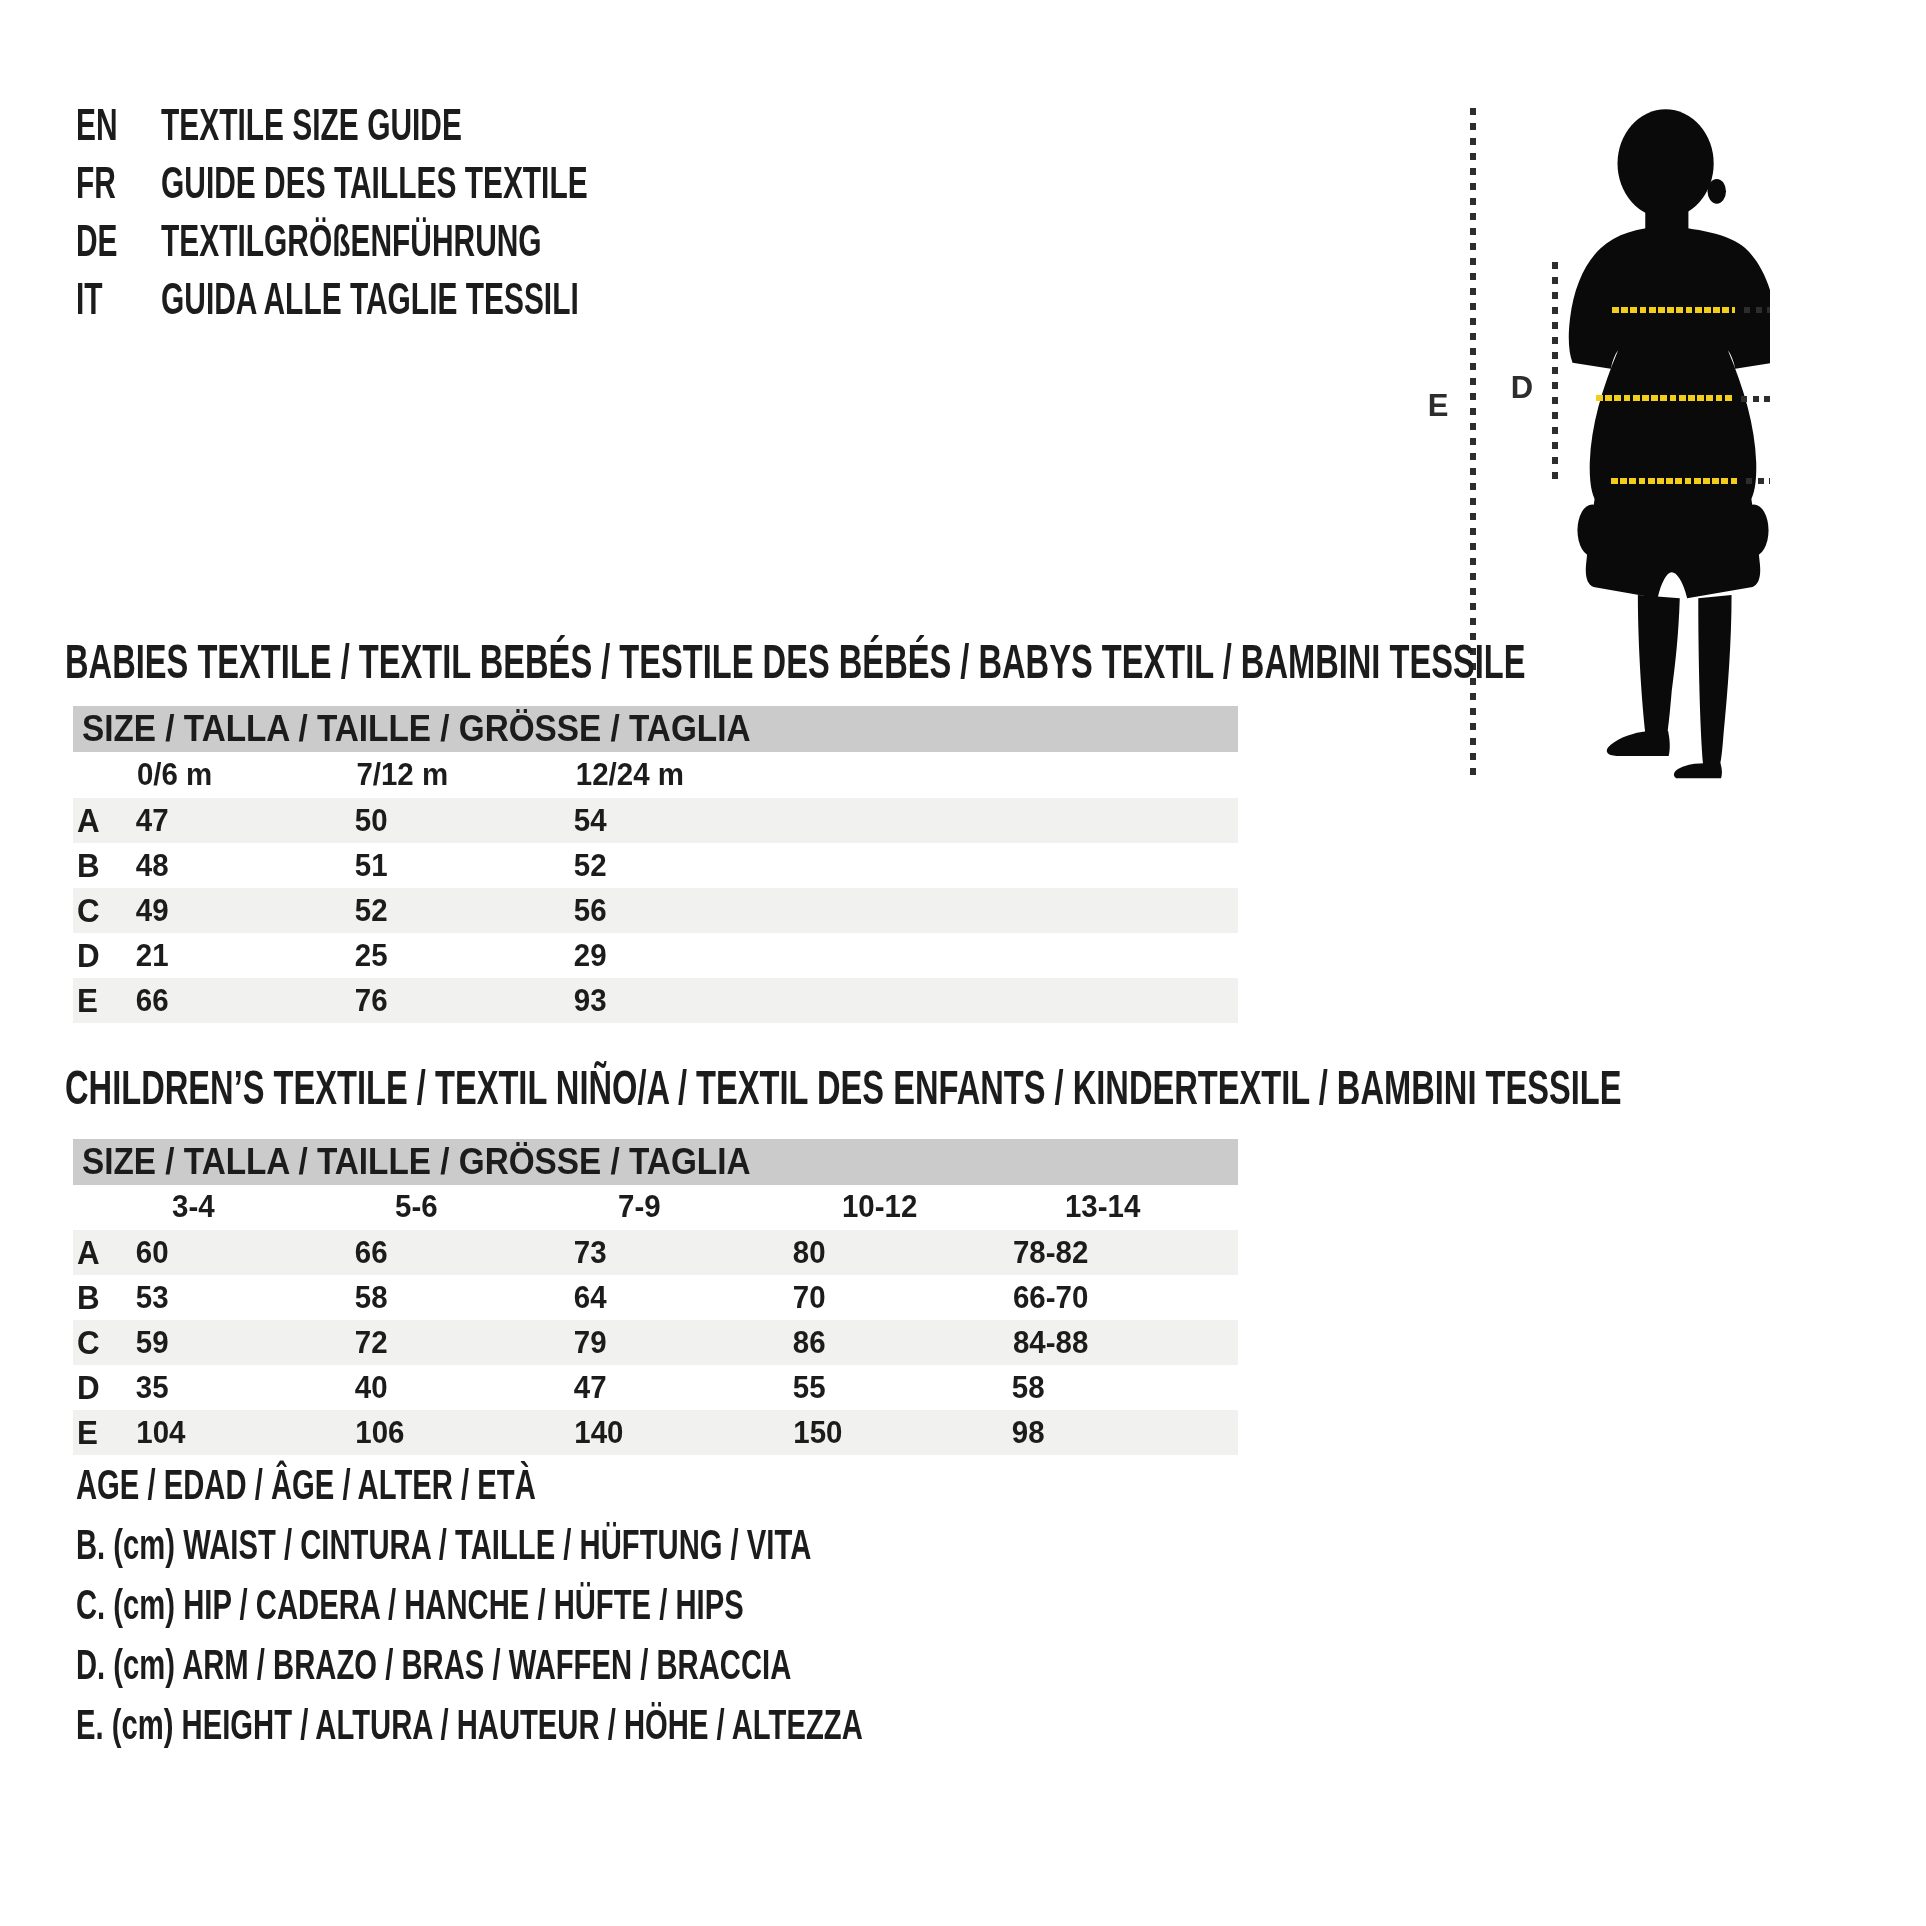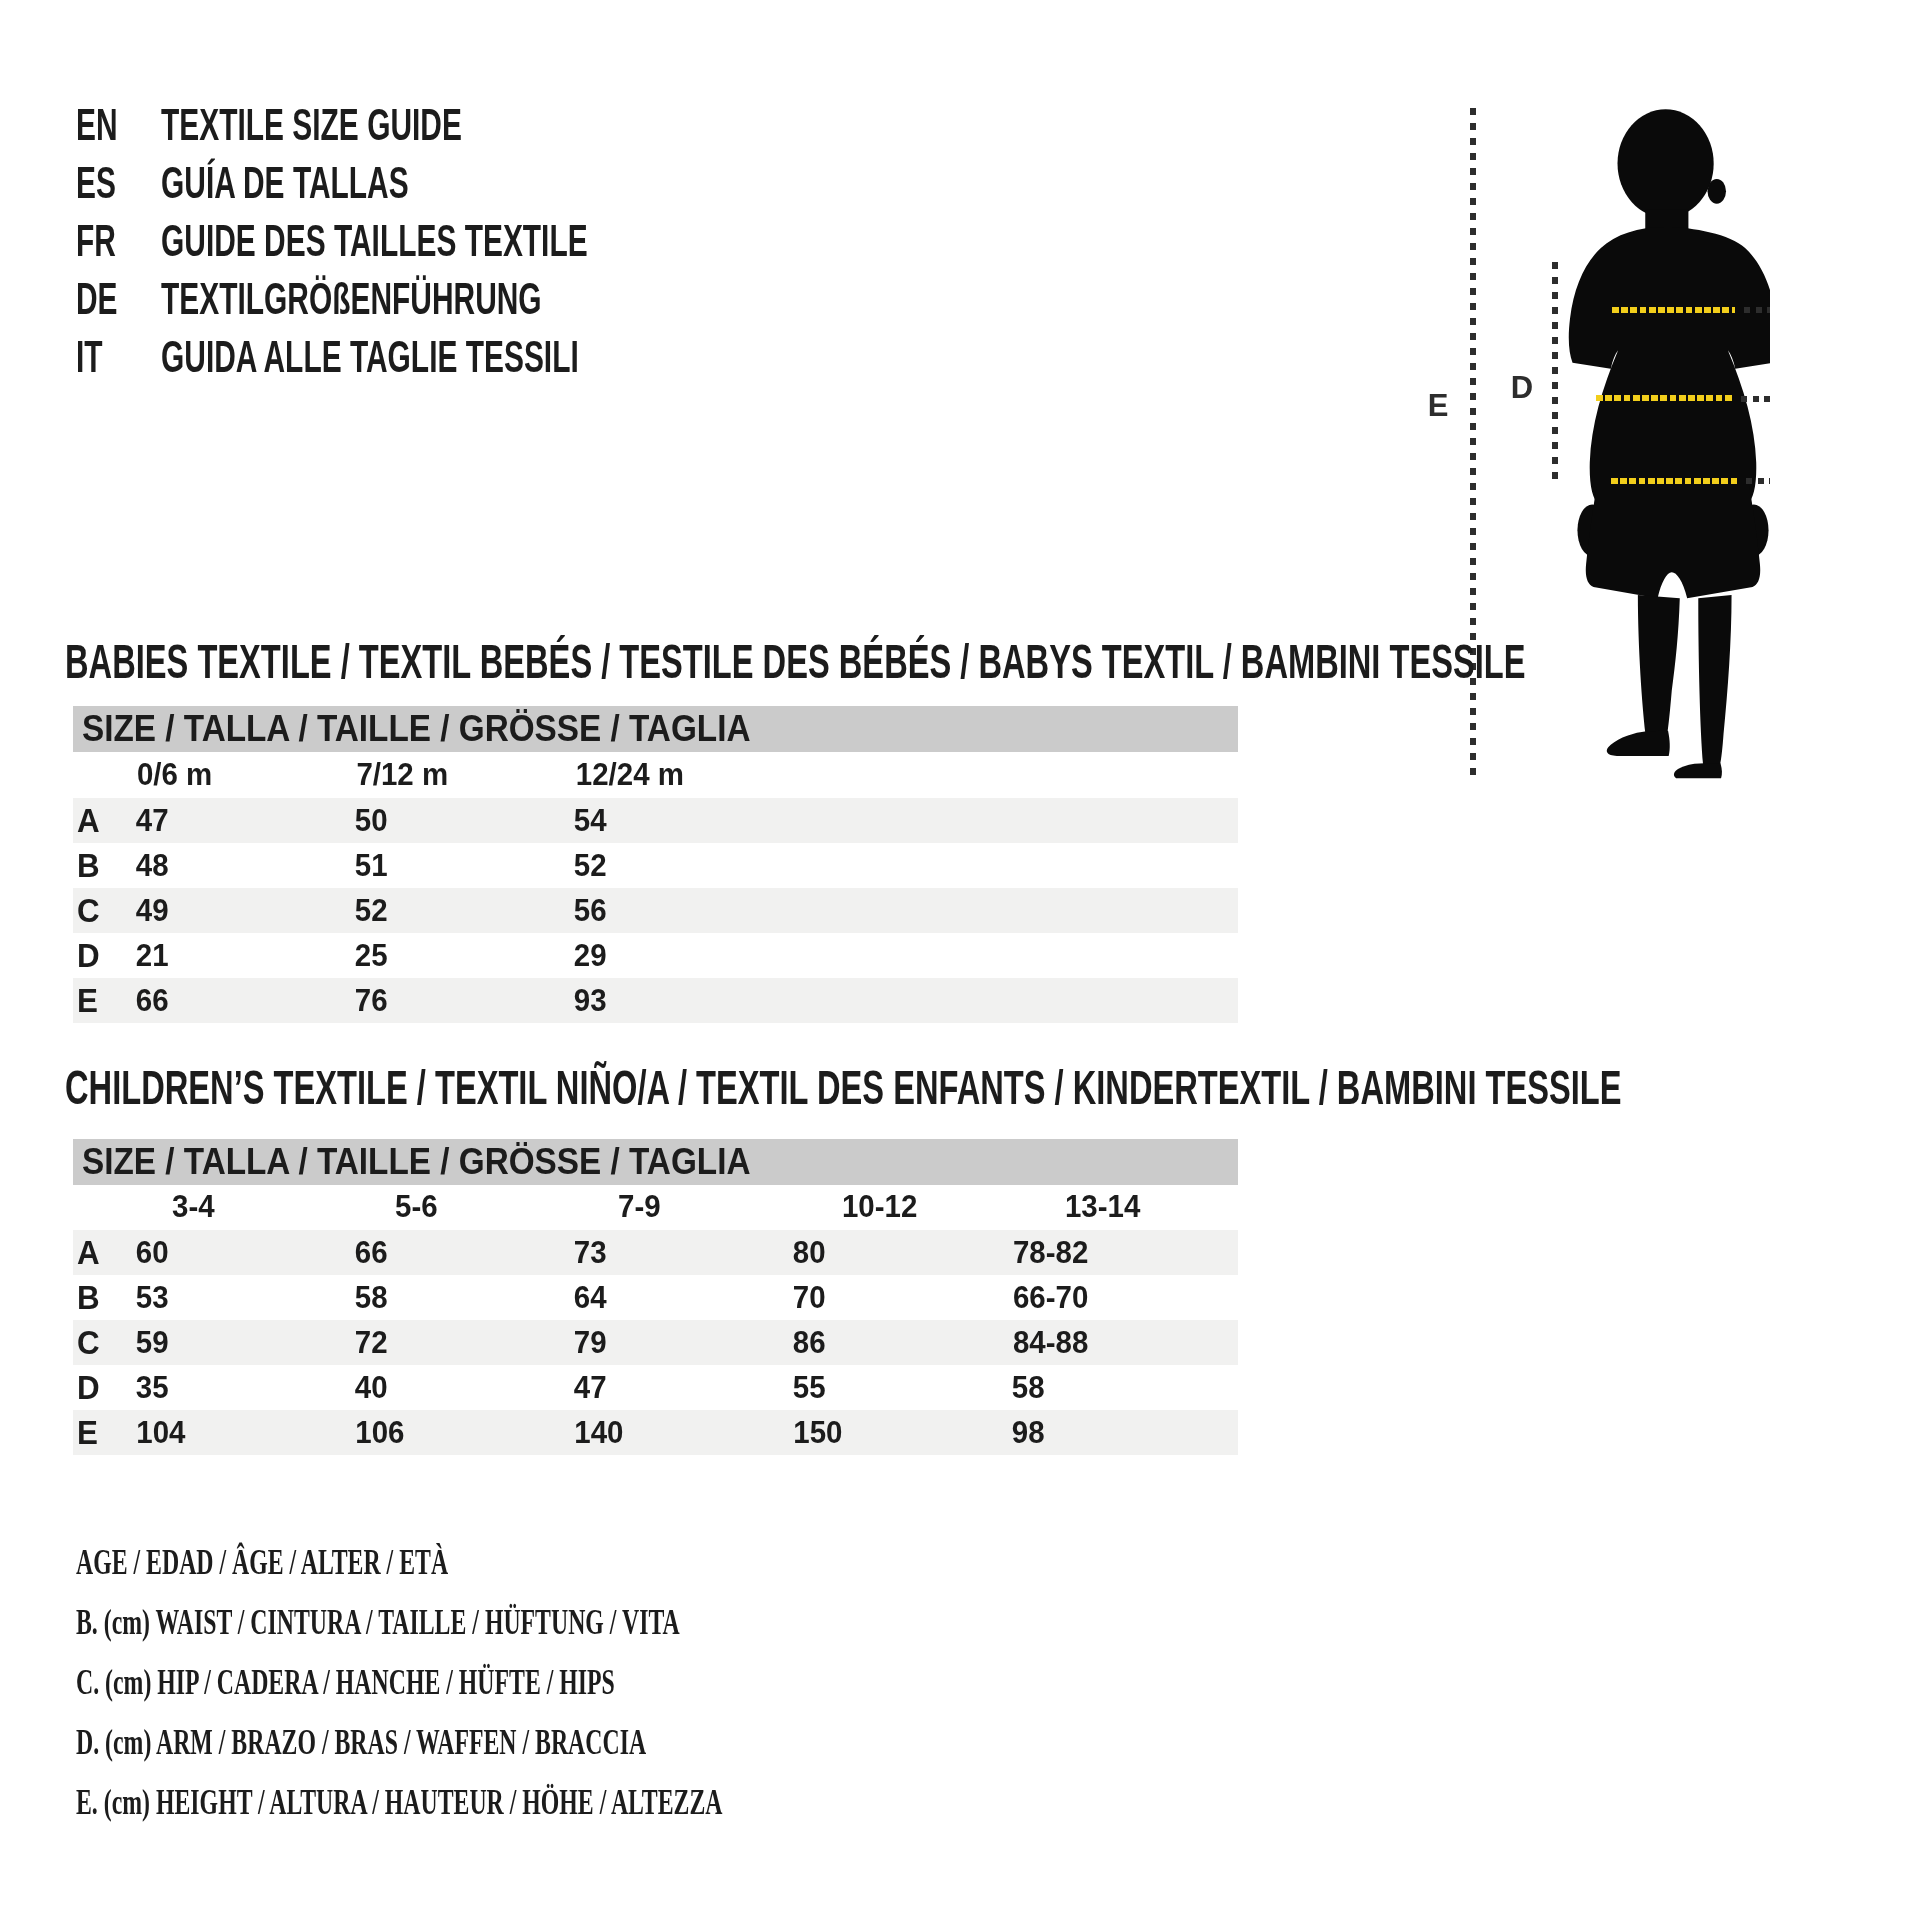--- a/index.html
+++ b/index.html
@@ -34,21 +34,21 @@
   .bar .cond-bar{margin-left:8.6px;}
   .thead,.trow{position:absolute;left:73px;width:1165px;display:flex;align-items:center;
        font-size:31px;font-weight:700;}
   .thead{height:46px;}
   .trow{height:45px;}
   .stripe{background:var(--row-stripe);}
   .cell-label{width:62px;padding-left:3.7px;box-sizing:border-box;font-size:33px;}
   .cell{width:219px;text-align:left;}
 
   
-  .legend{position:absolute;left:76px;top:1533px;font-size:35px;font-weight:700;font-family:Liberation Serif, serif;}
+  .legend{position:absolute;left:76px;top:1454px;font-size:43px;font-weight:700;}
   .legend .lline{height:60px;line-height:60px;}
 
   
   .vdots{position:absolute;width:5.5px;
      background:repeating-linear-gradient(to bottom,var(--dash-dark) 0 7.4px,transparent 7.4px 15px);}
   .ydash{position:absolute;height:6.2px;
      background:repeating-linear-gradient(90deg,var(--accent-yellow) 0 6.8px,transparent 6.8px 9.2px);}
   .ddash{position:absolute;height:5.5px;
      background:repeating-linear-gradient(90deg,var(--dash-dark) 0 6.2px,transparent 6.2px 11.7px);}
   .mlabel{position:absolute;font-weight:700;font-size:30px;color:var(--dash-dark);
@@ -57,23 +57,20 @@
   #silhouette{position:absolute;left:1565px;top:105px;width:216px;height:675px;}
 </style>
 </head>
 <body>
 
 <div id="canvas">
 
   <div class="lang">
     <div class="lrow">
       <span class="codewrap"><span class="cond">EN</span></span><span class="cond">TEXTILE SIZE GUIDE</span>
-    </div>
-    <div class="lrow">
-      <span class="codewrap"><span class="cond">ES</span></span><span class="cond">GUÍA DE TALLAS</span>
     </div>
     <div class="lrow">
       <span class="codewrap"><span class="cond">FR</span></span><span class="cond">GUIDE DES TAILLES TEXTILE</span>
     </div>
     <div class="lrow">
       <span class="codewrap"><span class="cond">DE</span></span><span class="cond">TEXTILGRÖßENFÜHRUNG</span>
     </div>
     <div class="lrow">
       <span class="codewrap"><span class="cond">IT</span></span><span class="cond">GUIDA ALLE TAGLIE TESSILI</span>
     </div>

